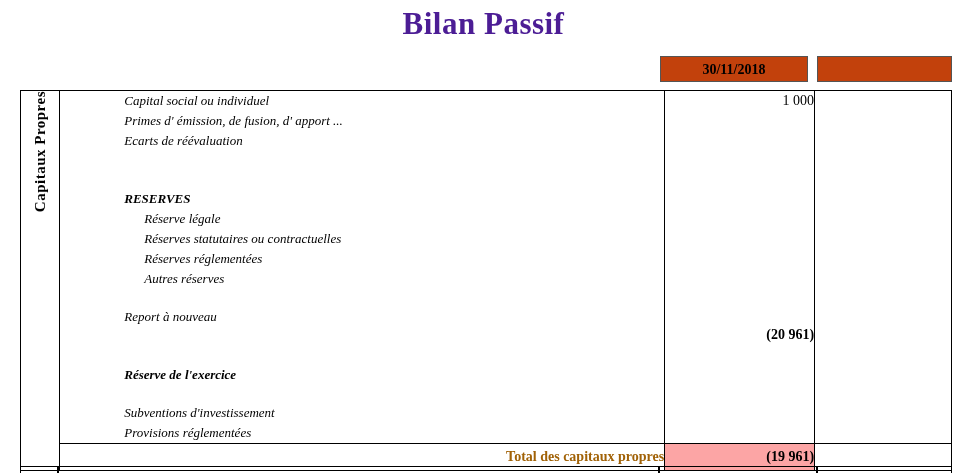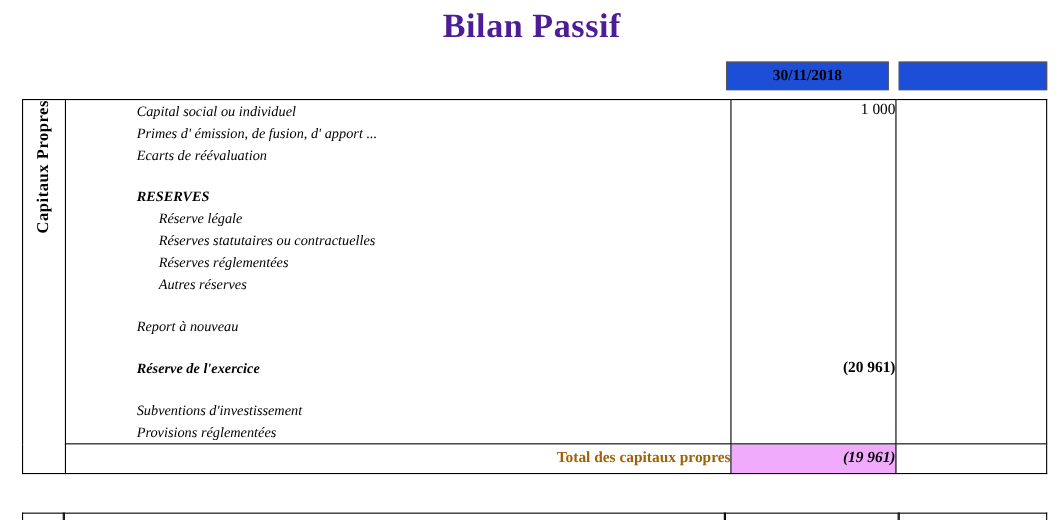--- a/index.html
+++ b/index.html
@@ -52,21 +52,21 @@
     font-size: 13.5px;
     margin-left: 6px;
   }
 
   
   .period-box {
     position: absolute;
     top: 56px;
     height: 26px;
     border: 1px solid #555555;
-    background: #1d4ed8;
+    background: #c2410c;
     box-sizing: border-box;
     text-align: center;
     font-weight: bold;
     font-size: 14px;
     line-height: 25px;
     color: #000000;
   }
   #period-current { left: 660px; width: 148px; }
   #period-previous { left: 817px; width: 135px; }
 
@@ -115,21 +115,21 @@
   ul.lines { list-style: none; margin: 0; padding: 0; }
   ul.lines li {
     height: 20px;
     line-height: 20px;
     font-size: 13px;
     padding-left: 64px;
     white-space: nowrap;
     font-style: italic;
   }
   ul.lines li.spacer { height: 18px; }
-  ul.lines li.bold { font-weight: bold; }
+  ul.lines li.bold { font-weight: bold; margin-top: 20px; }
   ul.lines li.indent { padding-left: 84px; }
 
   ul.amts { list-style: none; margin: 0; padding: 0; }
   ul.amts li {
     height: 20px;
     line-height: 20px;
     font-size: 14px;
     text-align: right;
     white-space: nowrap;
   }
@@ -144,24 +144,23 @@
     font-size: 14px;
     color: #a16207;
     height: 26px;
     line-height: 26px;
   }
   .total-amt {
     text-align: right;
     padding: 6px 10px 6px 0;
     font-weight: bold;
     font-size: 14px;
-    background: #f0abfc;
+    background: #fca5a5;
     height: 26px;
     line-height: 26px;
-    font-style: italic;
   }
   .total-amt-empty {
     background: #ffffff;
     height: 26px;
   }
 
   
   .bottom-strip {
     position: absolute;
     left: 20px;

